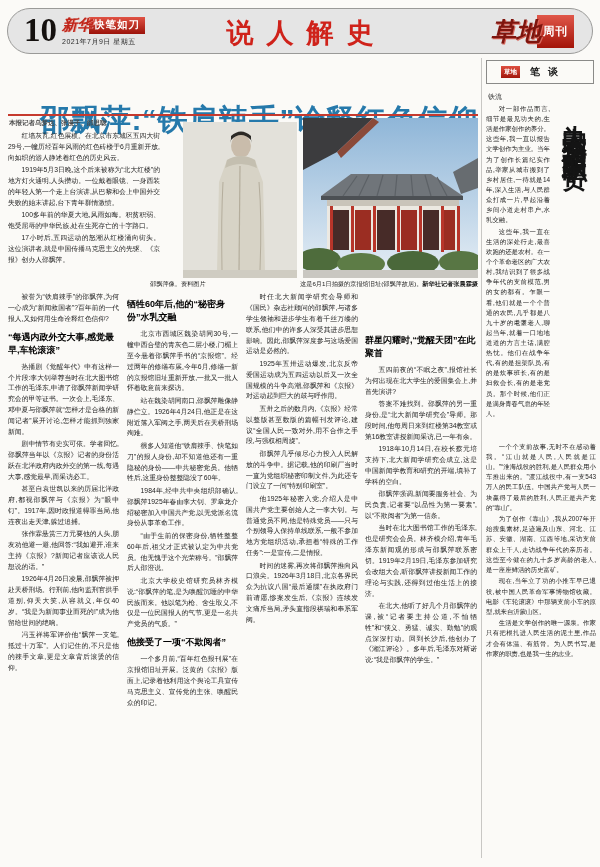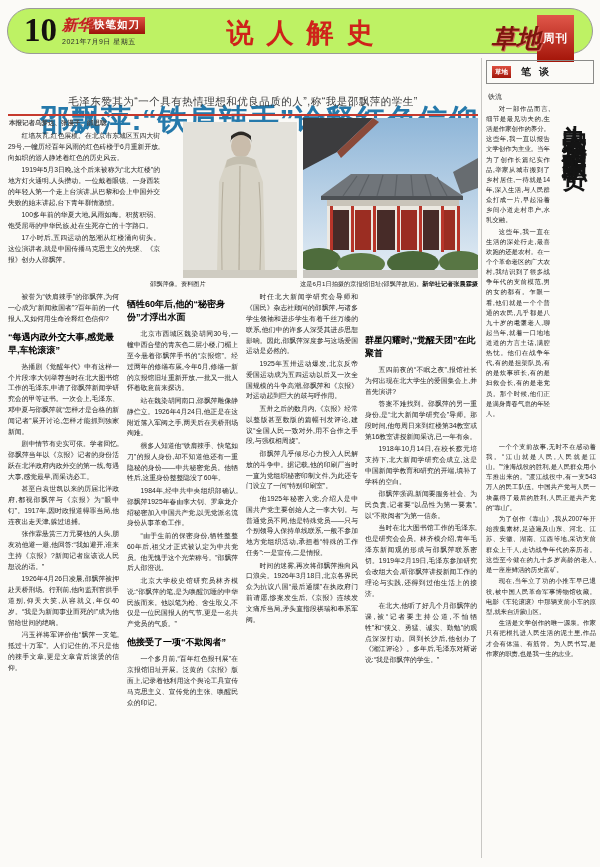--- a/index.html
+++ b/index.html
@@ -1,31 +1,31 @@
 <!DOCTYPE html>
 <html><head>
 <meta charset="utf-8">
 <style>
   html,body{margin:0;padding:0;}
   body{width:600px;height:867px;background:#e8e7e4;font-family:"Liberation Sans",sans-serif;}
   .page{position:relative;width:600px;height:867px;background:#fbfaf7;overflow:hidden;}
 
   
-  .masthead{position:absolute;left:7px;right:7px;top:8px;height:44px;border:1.5px solid #9a9a98;border-radius:26px;background:#bef264;}
+  .masthead{position:absolute;left:7px;right:7px;top:8px;height:44px;border:1.5px solid #9a9a98;border-radius:26px;background:#e5e5e5;}
   .mh-left{position:absolute;left:16px;top:4px;display:flex;align-items:flex-start;}
   .pagenum{font-family:"Liberation Serif",serif;font-weight:bold;font-size:33px;line-height:34px;color:#15110f;}
   .brand{margin-left:5px;margin-top:3px;}
   .brand-row{display:flex;align-items:center;}
   .brand-script{font-family:"Liberation Serif",serif;font-style:italic;font-weight:bold;font-size:15px;color:#c0261b;margin-right:-3px;position:relative;z-index:2;text-shadow:1px 0 0 #e4968e;}
   .brand-box{background:linear-gradient(180deg,#e05244,#9c130a);color:#fff;font-weight:bold;font-size:10.5px;padding:1.5px 5px 2px;letter-spacing:1px;}
   .dateline{font-size:7px;color:#2b2b2b;margin-top:2px;letter-spacing:.5px;}
   .section-title{position:absolute;left:0;right:0;top:6px;text-align:center;font-family:Liberation Serif, serif;font-weight:bold;font-size:27px;color:#cf221a;letter-spacing:13px;text-indent:13px;}
   .mh-right{position:absolute;right:18px;top:6px;display:flex;align-items:center;}
   .caodi{font-family:"Liberation Serif",serif;font-style:italic;font-weight:bold;font-size:25px;color:#7e150e;text-shadow:1px 1px 0 #d8685d;position:relative;z-index:2;}
-  .zhoukan{background:linear-gradient(180deg,#e0574a,#a31408);color:#fff;font-weight:bold;font-size:11.5px;padding:16px 6px;margin-left:-4px;letter-spacing:1px;}
+  .zhoukan{background:linear-gradient(180deg,#e0574a,#a31408);color:#fff;font-weight:bold;font-size:11.5px;padding:9px 6px;margin-left:-4px;letter-spacing:1px;}
 
   
   .headline{position:absolute;left:8px;top:57px;width:470px;text-align:right;font-weight:800;font-size:30px;line-height:1.15;color:#2579ab;letter-spacing:.5px;font-family:"Liberation Sans",sans-serif;margin-top:46px;}
   .subtitle{position:absolute;left:8px;top:95px;width:470px;text-align:center;font-size:10.5px;color:#3a3a3a;letter-spacing:.5px;}
   .redrule{position:absolute;left:8px;top:114px;width:470px;height:1.5px;background:#c63a2e;}
   .byline{position:absolute;left:9px;top:119px;font-size:6.5px;font-weight:bold;color:#4c4c4c;}
 
   
   .introcol{position:absolute;left:8px;top:131px;width:152px;height:152px;overflow:hidden;}
   .figure{position:absolute;overflow:hidden;background:#dddcd6;}
@@ -40,21 +40,21 @@
   .col{position:absolute;top:292px;height:566px;overflow:hidden;}
   .colA{left:8px;width:111px;}
   .colB{left:127px;width:111px;}
   .colC{left:246px;width:112px;}
   .colD{left:365px;width:112px;margin-top:36px;}
   .para{font-size:6.8px;line-height:1.6;text-align:justify;text-indent:2em;margin:0 0 1.5px;color:#1d1d1d;}
   .subhead{font-size:9px;font-weight:bold;color:#000;line-height:1.45;margin:6px 0 5px;text-align:left;}
 
   
   .vdivider{position:absolute;left:481px;top:58px;width:1px;height:800px;background:#c8c7c4;}
-  .sb-box{position:absolute;left:486px;top:60px;width:108px;height:24px;border:1px solid #8a8a88;display:flex;align-items:center;padding:0 5px;box-sizing:border-box;}
+  .sb-box{position:absolute;left:486px;top:60px;width:108px;height:24px;border:1px solid #8a8a88;display:flex;align-items:center;padding:0 14px;box-sizing:border-box;}
   .sb-logo{background:linear-gradient(180deg,#dd4e3f,#a2170c);color:#fff;font-size:6.5px;font-weight:bold;padding:2px 3px;line-height:1.1;letter-spacing:0;}
   .sb-label{font-size:10px;font-weight:bold;color:#222;letter-spacing:8px;margin-left:10px;}
   .sb-author{position:absolute;left:488px;top:92px;font-size:7px;color:#333;}
   .sb-upper{position:absolute;left:486px;top:104px;width:110px;height:334px;display:flex;}
   .sb-left{width:64px;height:334px;overflow:hidden;}
   .sb-left .para,.sb-rest .para{font-size:6.4px;line-height:1.58;}
   .sb-title{width:44px;height:334px;writing-mode:vertical-rl;text-orientation:upright;font-family:"Liberation Serif",serif;font-weight:600;font-size:25px;letter-spacing:4px;color:#141414;margin-left:2px;line-height:44px;}
   .sb-rest{position:absolute;left:486px;top:442px;width:110px;height:416px;overflow:hidden;}
 </style>
 </head>
@@ -74,21 +74,20 @@
       </span>
     </div>
     <div class="section-title">说人解史</div>
     <div class="mh-right">
       <span class="caodi">草地</span>
       <span class="zhoukan">周刊</span>
     </div>
   </div>
 
   <h1 class="headline">邵飘萍:“铁肩辣手”诠释红色信仰</h1>
-  <div class="subtitle">毛泽东赞其为“一个具有热情理想和优良品质的人”,称“我是邵飘萍的学生”</div>
   <div class="redrule"></div>
   <div class="byline">本报记者乌梦达、张漫子、邰思聪</div>
 
   <div class="introcol">
       <p class="para">红墙灰瓦,红色展板。在北京市东城区五四大街29号,一幢历经百年风雨的红色砖楼于6月重新开放,向如织的游人静述着红色的历史风云。</p>
       <p class="para">1919年5月3日晚,这个后来被称为“北大红楼”的地方灯火通明,人头攒动。一位戴着眼镜、一身西装的年轻人第一个走上台演讲,从巴黎和会上中国外交失败的始末讲起,台下青年群情激愤。</p>
       <p class="para">100多年前的华夏大地,风雨如晦。积贫积弱、饱受屈辱的中华民族,处在生死存亡的十字路口。</p>
       <p class="para">17小时后,五四运动的怒潮从红楼涌向街头。这位演讲者,就是中国传播马克思主义的先驱、《京报》创办人邵飘萍。</p>
     </div>
 
@@ -166,21 +165,21 @@
       <p class="para">被誉为“铁肩辣手”的邵飘萍,为何一心成为“新闻救国者”?百年前的一代报人,又如何用生命诠释红色信仰?</p>
       <h3 class="subhead">“每遇内政外交大事,感觉最早,车轮滚滚”</h3>
       <p class="para">热播剧《觉醒年代》中有这样一个片段:李大钊举荐当时在北大图书馆工作的毛泽东,申请了邵飘萍新闻学研究会的甲等证书。一次会上,毛泽东、邓中夏与邵飘萍就“怎样才是合格的新闻记者”展开讨论,怎样才能抓到独家新闻。</p>
       <p class="para">剧中情节有史实可依。学者回忆,邵飘萍当年以《京报》记者的身份活跃在北洋政府内政外交的第一线,每遇大事,感觉最早,而采访必工。</p>
       <p class="para">甚至自袁世凯以来的历届北洋政府,都视邵飘萍与《京报》为“眼中钉”。1917年,因时政报道得罪当局,他连夜出走天津,躲过追捕。</p>
       <p class="para">张作霖悬赏三万元要他的人头,朋友劝他避一避,他回答:“我如避开,谁来主持《京报》?新闻记者应该说人民想说的话。”</p>
       <p class="para">1926年4月26日凌晨,邵飘萍被押赴天桥刑场。行刑前,他向监刑官拱手道别,仰天大笑,从容就义,年仅40岁。“我是为新闻事业而死的!”成为他留给世间的绝响。</p>
       <p class="para">冯玉祥将军评价他“飘萍一支笔,抵过十万军”。人们记住的,不只是他的辣手文章,更是文章背后滚烫的信仰。</p>
     </div>
   <div class="col colB">
-      <h3 class="subhead">牺牲60年后,他的“秘密身份”才浮出水面</h3>
+      <h3 class="subhead">牺牲60年后,他的“秘密身份”水乳交融</h3>
       <p class="para">北京市西城区魏染胡同30号,一幢中西合璧的青灰色二层小楼,门楣上至今悬着邵飘萍手书的“京报馆”。经过两年的修缮布展,今年6月,修缮一新的京报馆旧址重新开放,一批又一批人怀着敬意前来探访。</p>
       <p class="para">站在魏染胡同南口,邵飘萍雕像静静伫立。1926年4月24日,他正是在这附近落入军阀之手,两天后在天桥刑场殉难。</p>
       <p class="para">很多人知道他“铁肩辣手、快笔如刀”的报人身份,却不知道他还有一重隐秘的身份——中共秘密党员。他牺牲后,这重身份整整隐没了60年。</p>
       <p class="para">1984年,经中共中央组织部确认,邵飘萍1925年春由李大钊、罗章龙介绍秘密加入中国共产党,以无党派名流身份从事革命工作。</p>
       <p class="para">“由于生前的保密身份,牺牲整整60年后,祖父才正式被认定为中共党员。他无愧于这个光荣称号。”邵飘萍后人邵澄说。</p>
       <p class="para">北京大学校史馆研究员林齐模说:“邵飘萍的笔,是为唤醒沉睡的中华民族而来。他以笔为枪、舍生取义,不仅是一位民国报人的气节,更是一名共产党员的气质。”</p>
       <h3 class="subhead">他接受了一项“不欺阅者”</h3>
       <p class="para">一个多月前,“百年红色报刊展”在京报馆旧址开展。泛黄的《京报》版面上,记录着他利用这个舆论工具宣传马克思主义、宣传党的主张、唤醒民众的印记。</p>
     </div>
   <div class="col colC">

